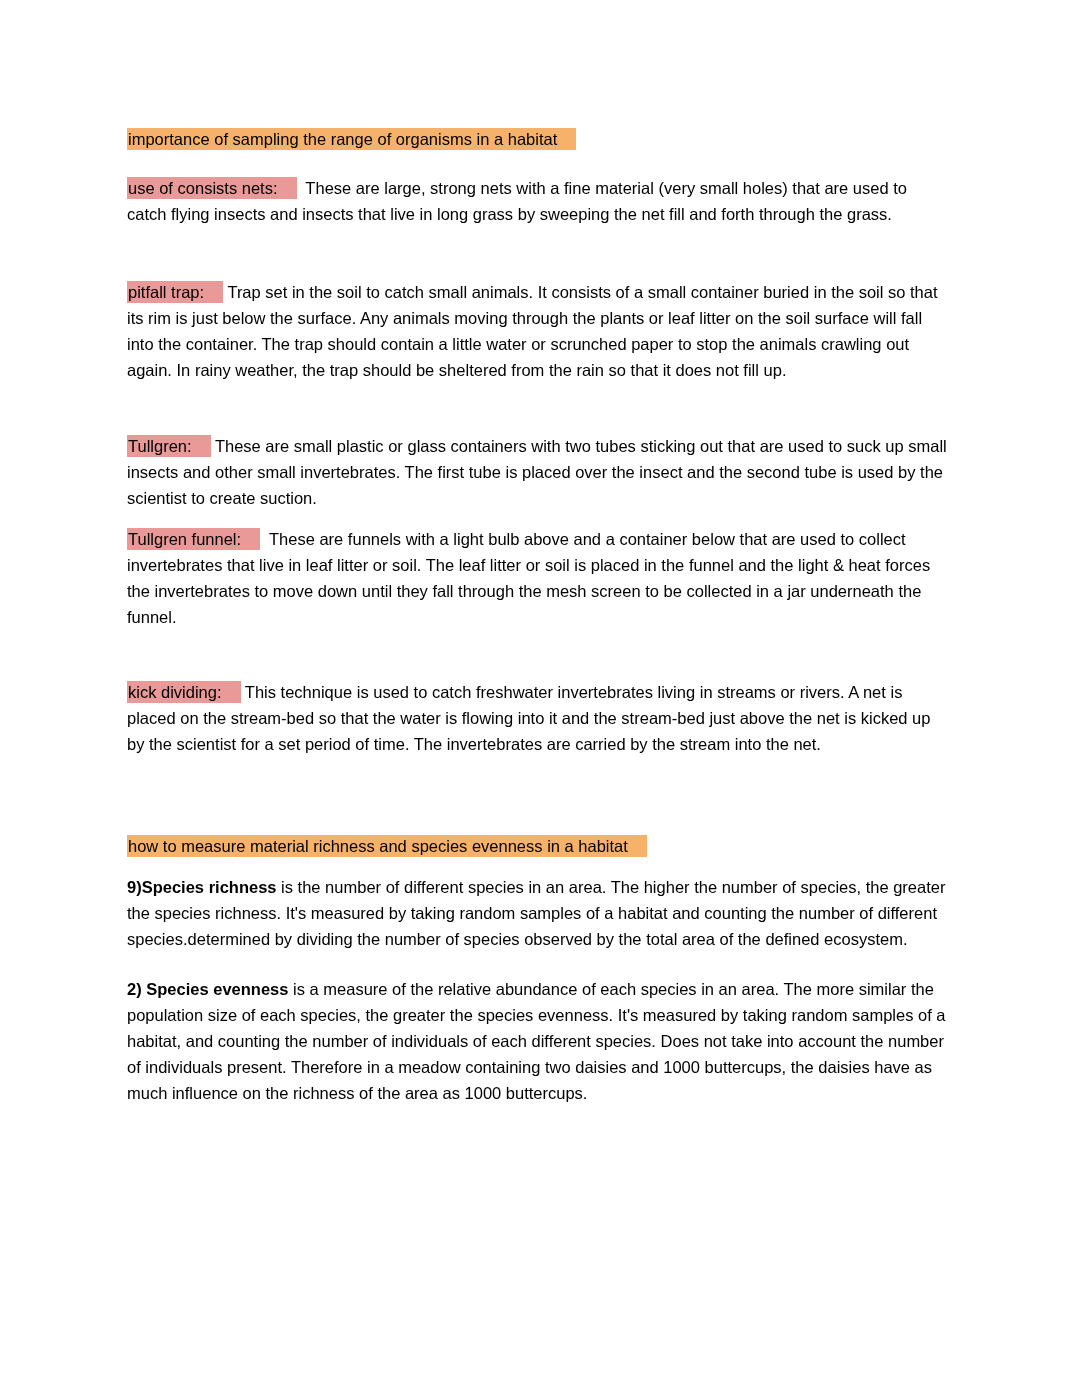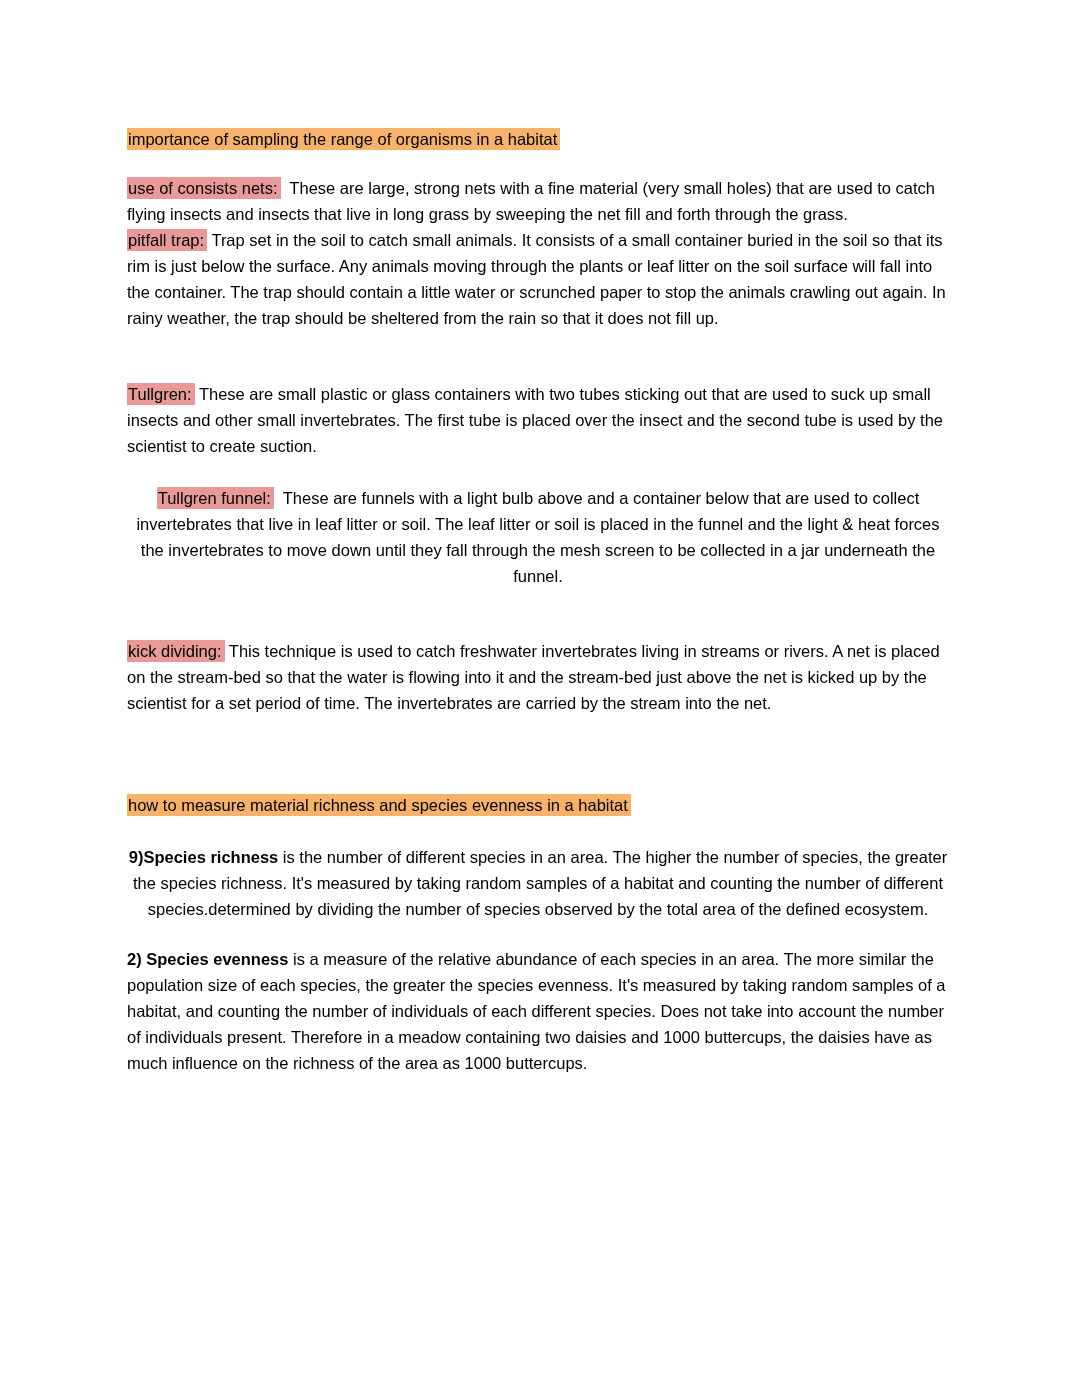--- a/index.html
+++ b/index.html
@@ -25,32 +25,32 @@
     width: 822px;
     padding-top: 126px;
     font-size: 16.5px;
     line-height: 26px;
   }
   .para {
     margin: 0;
     white-space: pre-wrap;
   }
   .hl {
-    padding: 2px 3px 2px 1px;
+    padding: 2px 19px 2px 1px;
   }
   .hl-orange { background: #f6b26b; }
   .hl-pink   { background: #ea9999; }
   strong { font-weight: bold; }
   
   .g23 { margin-top: 23px; }
   .g24 { margin-top: 24px; }
-  .g26 { margin-top: 26px; text-align: center; }
+  .g26 { margin-top: 15px; }
   .g49 { margin-top: 49px; }
   .g50 { margin-top: 50px; }
-  .g52 { }
+  .g52 { margin-top: 52px; }
   .g76 { margin-top: 76px; }
 </style>
 </head>
 <body>
 
 <div class="doc-page">
   <div class="doc-content">
 
     <p class="para"><span class="hl hl-orange">importance of sampling the range of organisms in a habitat</span></p>
 

